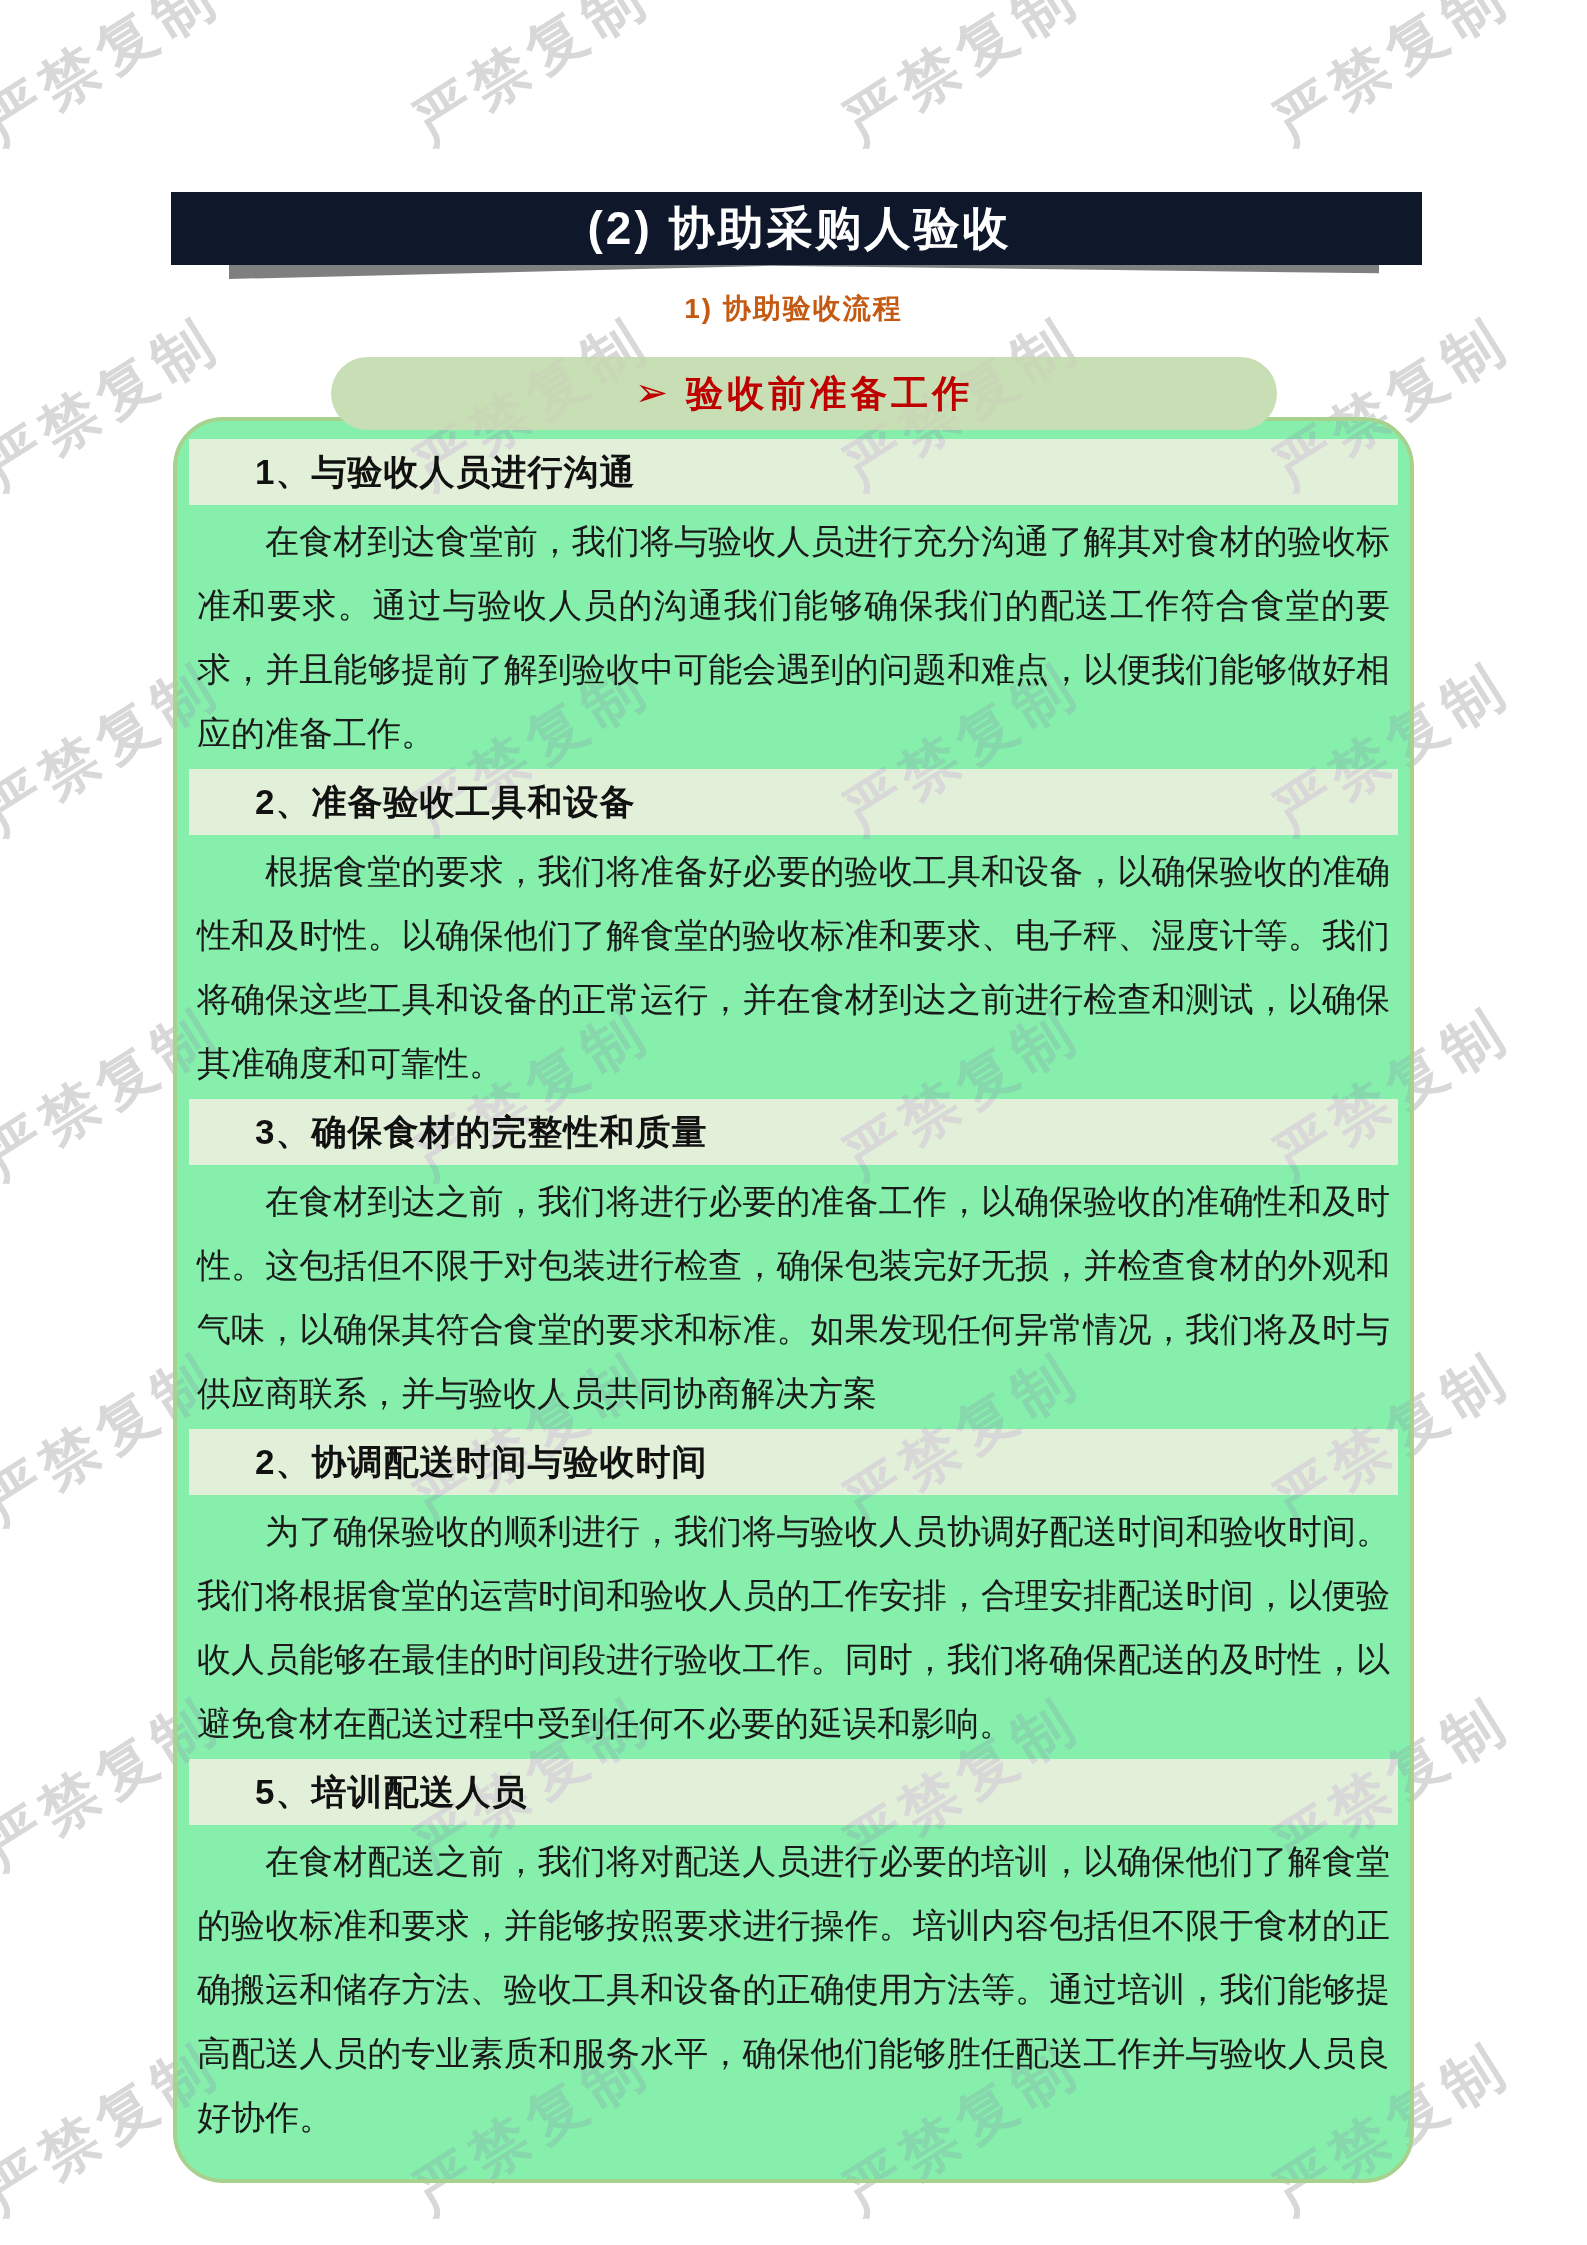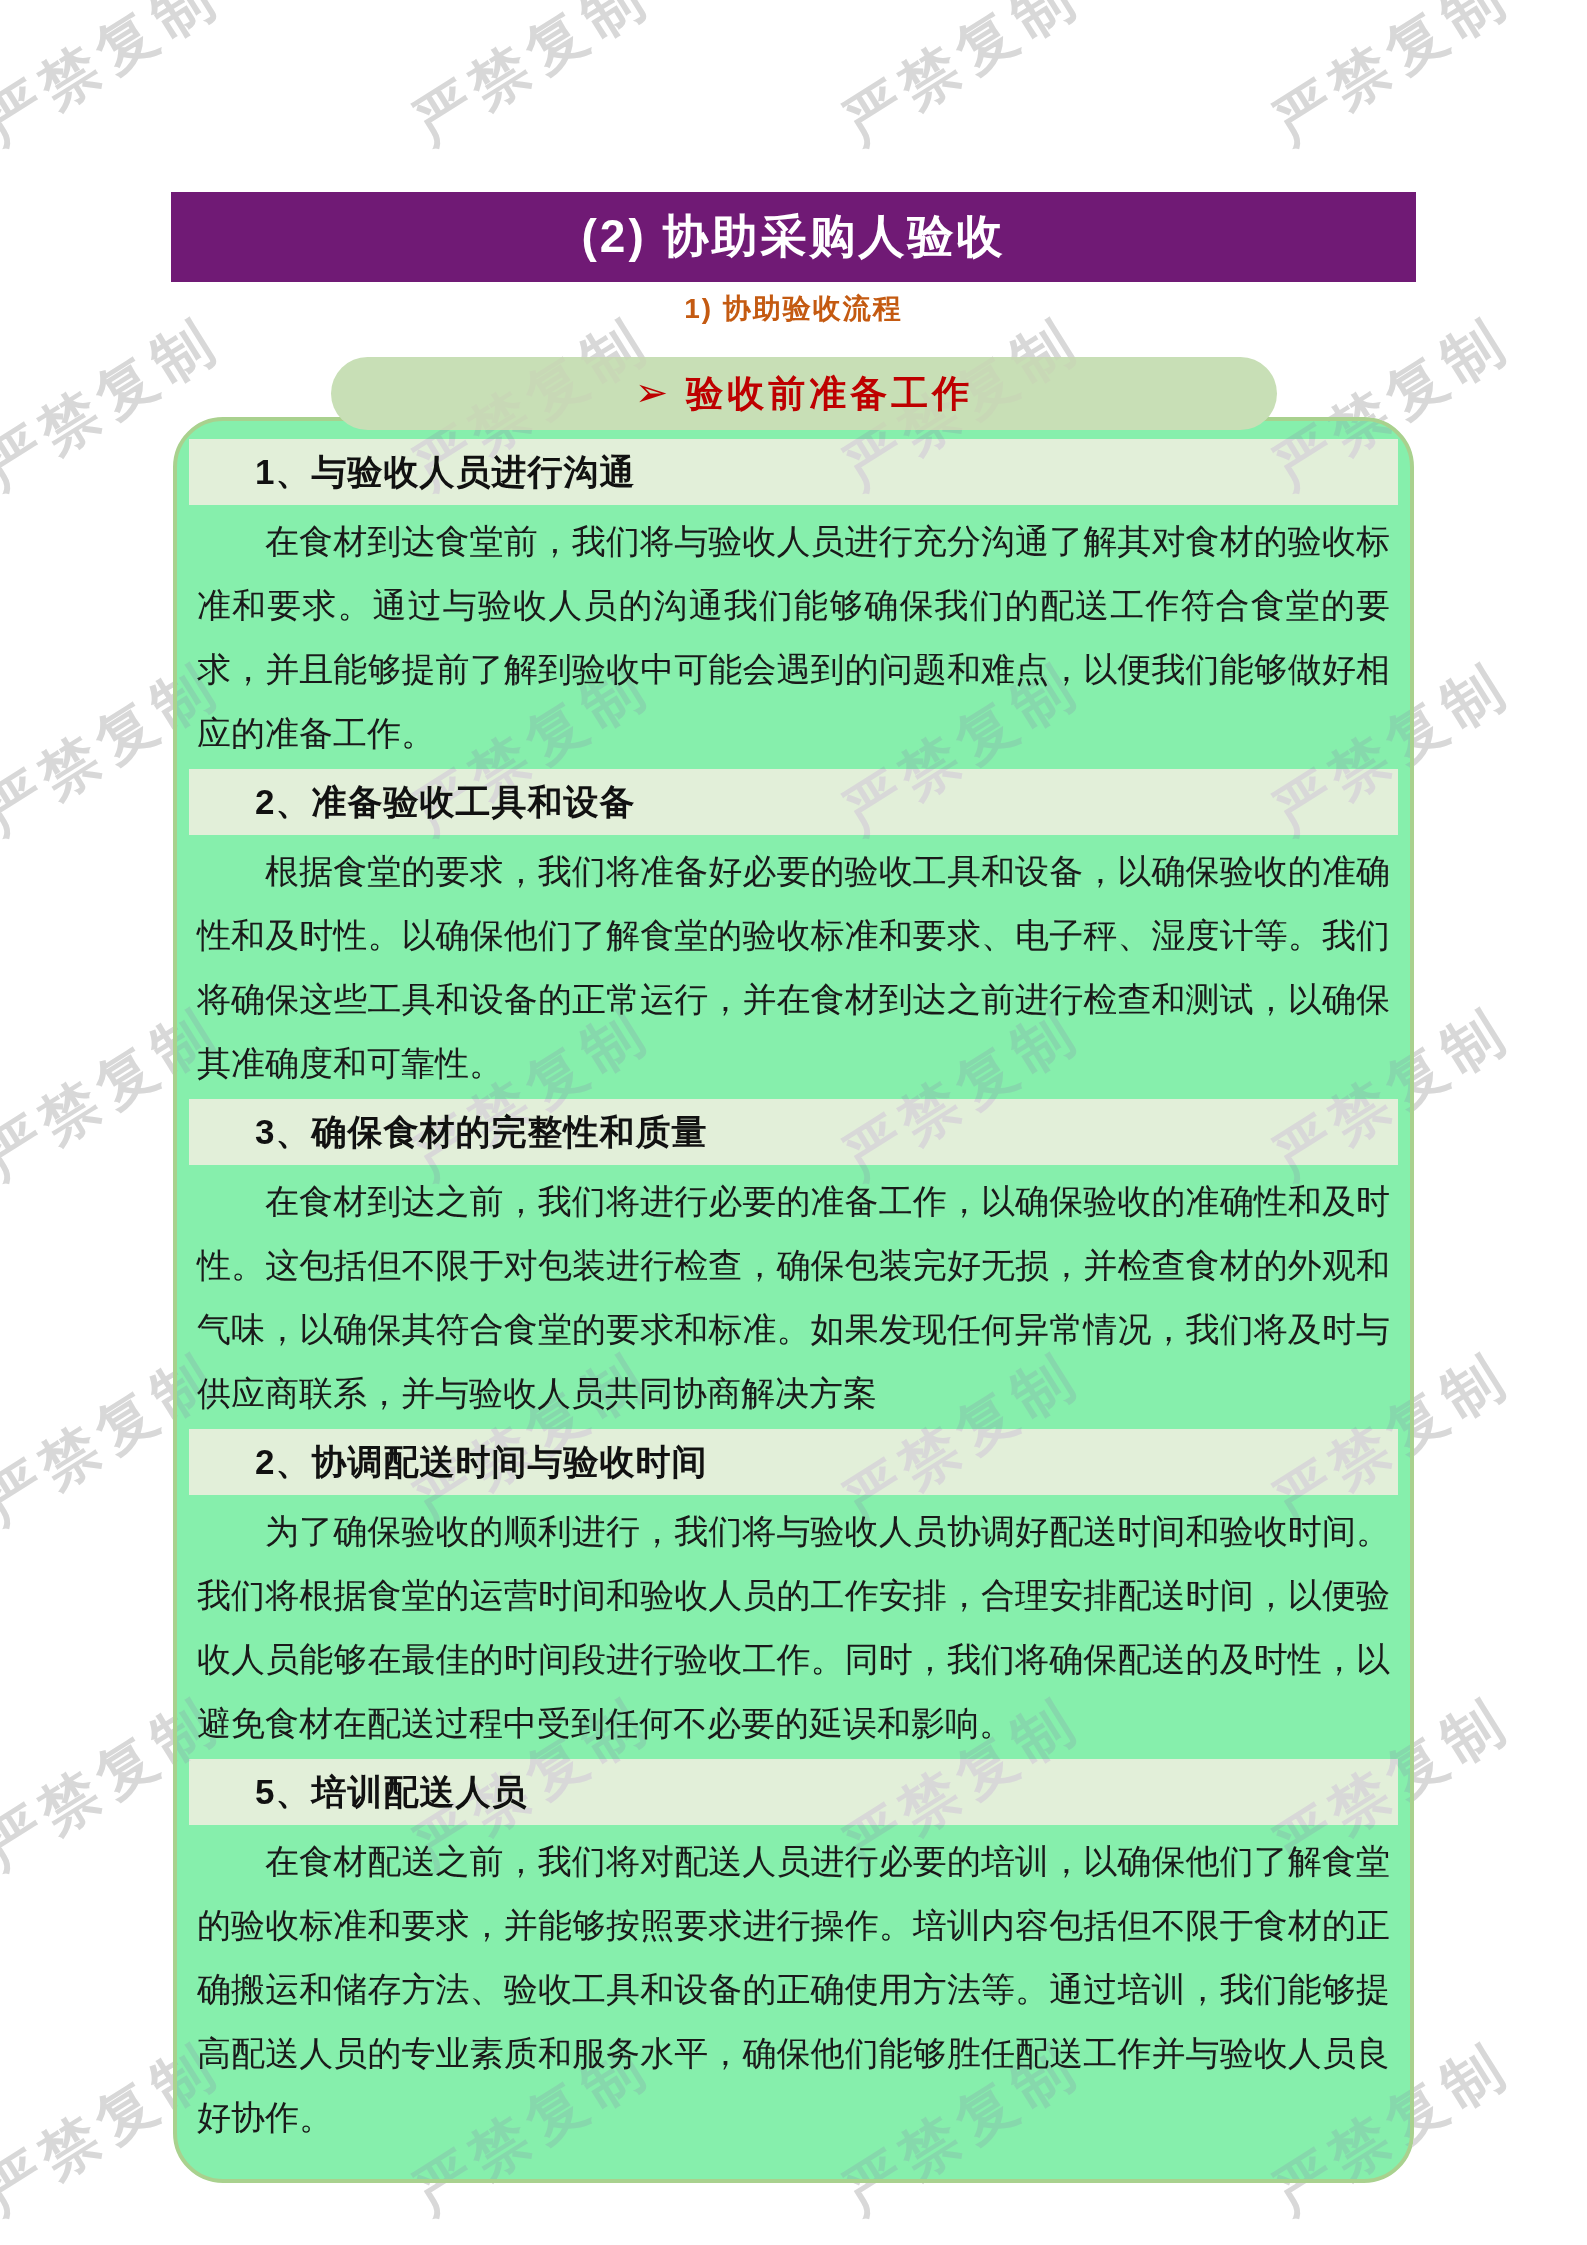--- a/index.html
+++ b/index.html
@@ -5,24 +5,25 @@
   html,body{margin:0;padding:0;background:#ffffff;}
   .page{
     position:relative;
     width:1587px;height:2245px;
     background:#ffffff;
     overflow:hidden;
     font-family:"Liberation Serif", serif;
   }
   
   .banner{
-    position:absolute;left:171px;top:192px;width:1245px;height:90px;
-    background:#701a75;
+    position:absolute;left:171px;top:192px;width:1245px;height:73px;
+    background:#0f172a;
     display:flex;align-items:center;justify-content:center;
     z-index:2;
+    padding-left:6px;
   }
   .banner-title{
     color:#ffffff;font-family:"Liberation Sans", sans-serif;
     font-weight:bold;font-size:46px;letter-spacing:3px;
   }
   .banner-shadow{
     position:absolute;left:229px;top:264px;width:1150px;height:15px;
     background:#7f7f7f;
     clip-path:polygon(0 0,100% 0,100% 62%,47% 12%,0 100%);
     z-index:1;

